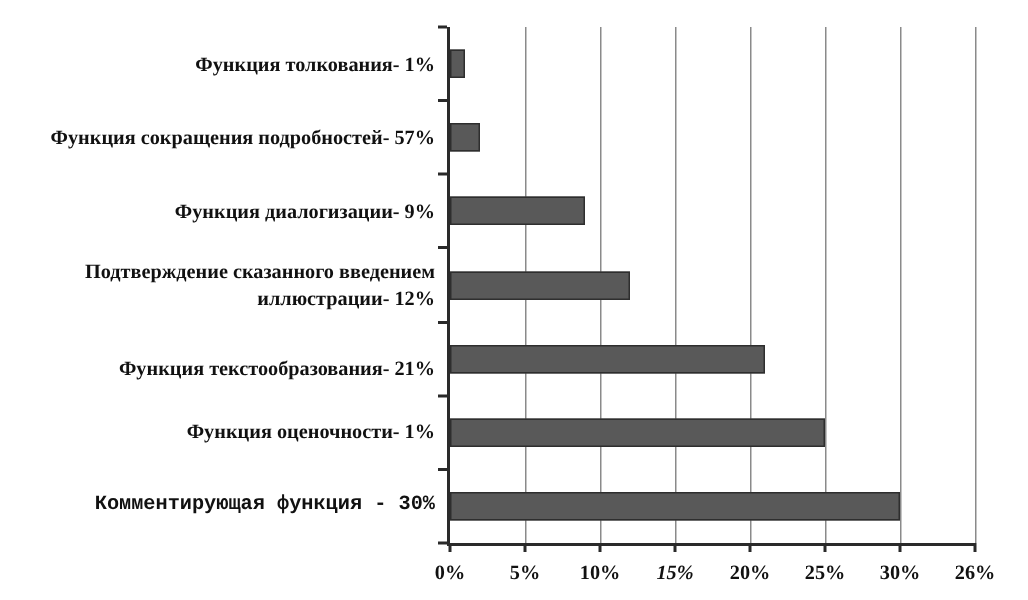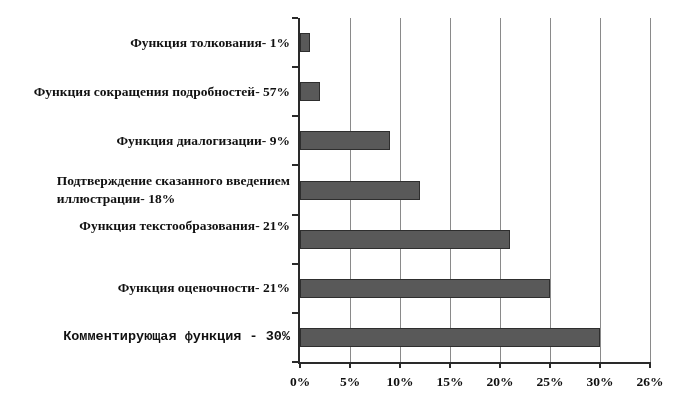--- a/index.html
+++ b/index.html
@@ -39,21 +39,21 @@
     height: 6px;
     background: #2a2a2a;
   }
   .bar {
     position: absolute;
     box-sizing: border-box;
     border: 1px solid #2e2e2e;
   }
   .cat-label {
     position: absolute;
-    text-align: left;
+    text-align: right;
     font-size: 13.5px;
     font-weight: bold;
     line-height: 1.3;
     white-space: pre-line;
     transform: translateY(-50%);
   }
   .x-label {
     position: absolute;
     font-size: 13.5px;
     font-weight: bold;
@@ -100,28 +100,28 @@
       <div class="bar" title="Подтверждение сказанного введением иллюстрации- 12%" style="left: 300px; top: 180.5px; width: 120px; height: 19px; background: rgb(89, 89, 89); border-color: rgb(46, 46, 46);"></div>
       <div class="bar" title="Функция текстообразования- 21%" style="left: 300px; top: 229.643px; width: 210px; height: 19px; background: rgb(89, 89, 89); border-color: rgb(46, 46, 46);"></div>
       <div class="bar" title="Функция оценочности- 25%" style="left: 300px; top: 278.786px; width: 250px; height: 19px; background: rgb(89, 89, 89); border-color: rgb(46, 46, 46);"></div>
       <div class="bar" title="Комментирующая функция - 30%" style="left: 300px; top: 327.929px; width: 300px; height: 19px; background: rgb(89, 89, 89); border-color: rgb(46, 46, 46);"></div>
     </div>
   <div id="ylabels">
       <div class="cat-label" style="right: 395px; top: 42.5714px;">Функция толкования- 1%</div>
       <div class="cat-label" style="right: 395px; top: 91.7143px;">Функция сокращения подробностей- 57%</div>
       <div class="cat-label" style="right: 395px; top: 140.857px; margin-left: 32px;">Функция диалогизации- 9%</div>
       <div class="cat-label" style="right: 395px; top: 190px;">Подтверждение сказанного введением
-иллюстрации- 18%</div>
-      <div class="cat-label" style="right: 395px; top: 226px;">Функция текстообразования- 21%</div>
-      <div class="cat-label" style="right: 395px; top: 288.286px;">Функция оценочности- 21%</div>
+иллюстрации- 12%</div>
+      <div class="cat-label" style="right: 395px; top: 246px;">Функция текстообразования- 21%</div>
+      <div class="cat-label" style="right: 395px; top: 288.286px;">Функция оценочности- 1%</div>
       <div class="cat-label" style="right: 395px; top: 337.429px; font-family: Liberation Mono, monospace;">Комментирующая функция - 30%</div>
     </div>
   <div id="xlabels">
       <div class="x-label" style="left: 300px; top: 374px;">0%</div>
       <div class="x-label" style="left: 350px; top: 374px;">5%</div>
       <div class="x-label" style="left: 400px; top: 374px;">10%</div>
-      <div class="x-label" style="left: 450px; top: 374px;">15%</div>
+      <div class="x-label" style="left: 450px; top: 374px; font-style: italic;">15%</div>
       <div class="x-label" style="left: 500px; top: 374px;">20%</div>
       <div class="x-label" style="left: 550px; top: 374px;">25%</div>
       <div class="x-label" style="left: 600px; top: 374px;">30%</div>
       <div class="x-label" style="left: 650px; top: 374px;">26%</div>
     </div>
 </div>
 
 </body></html>

